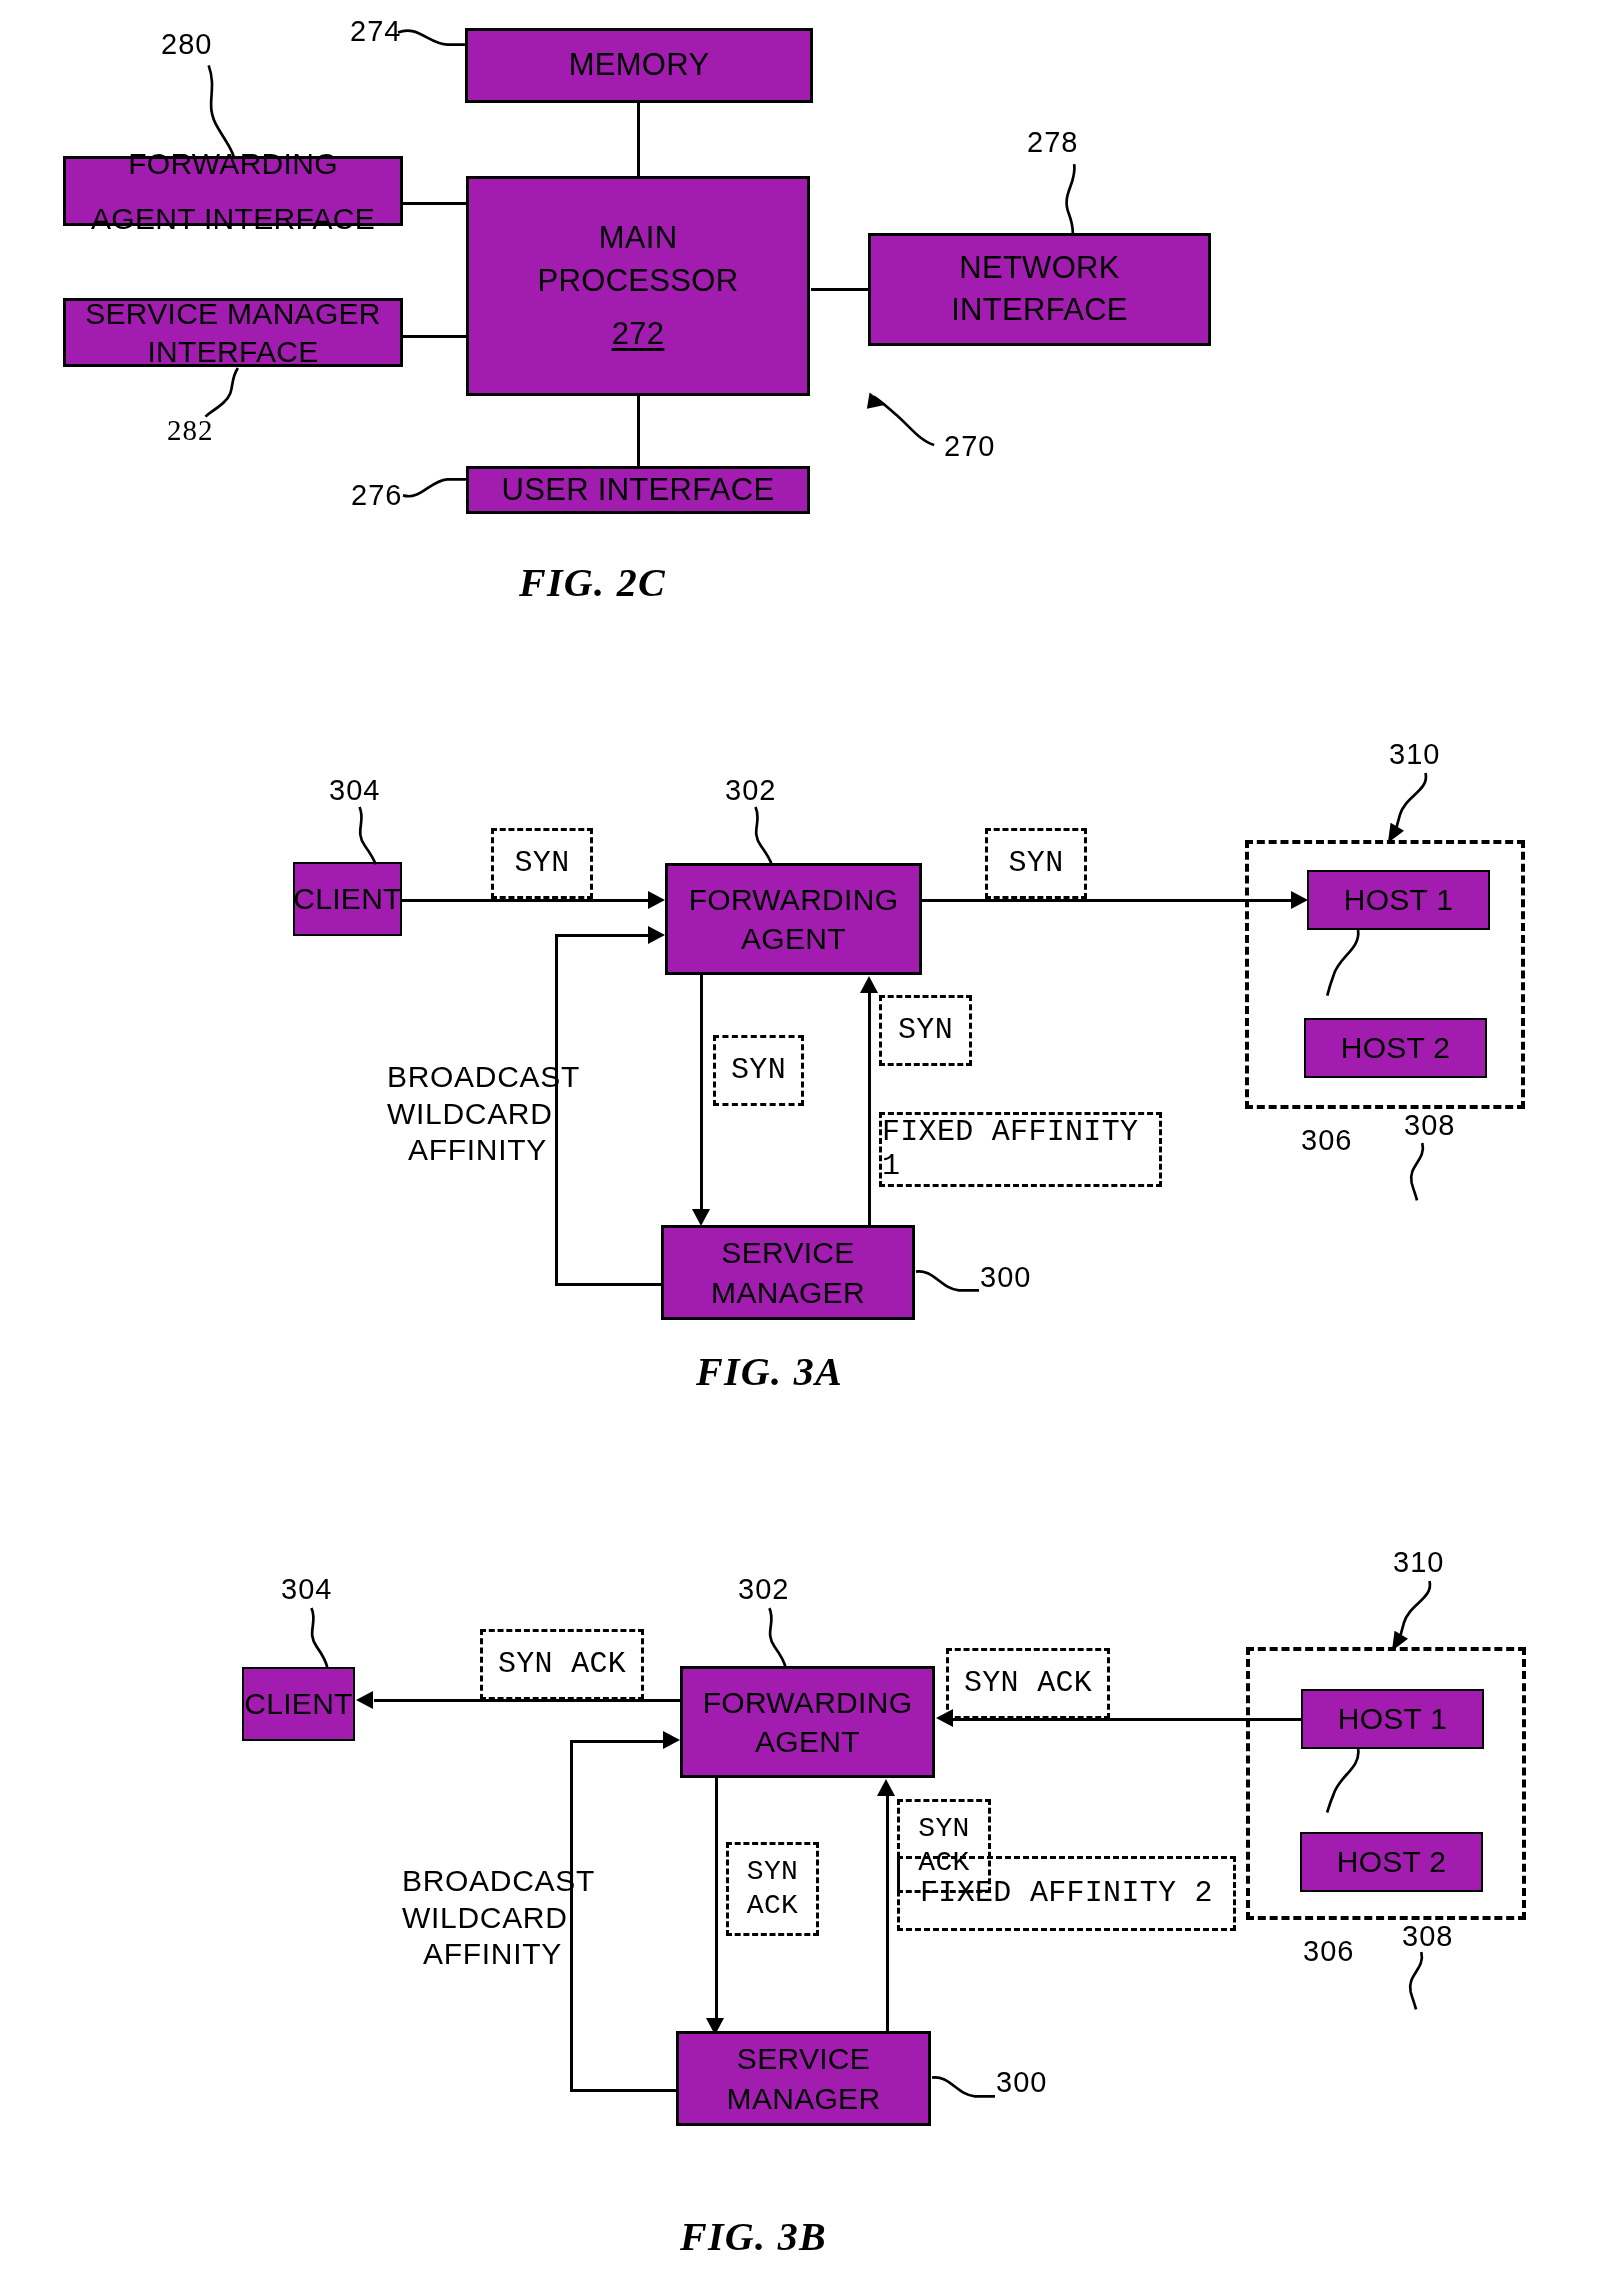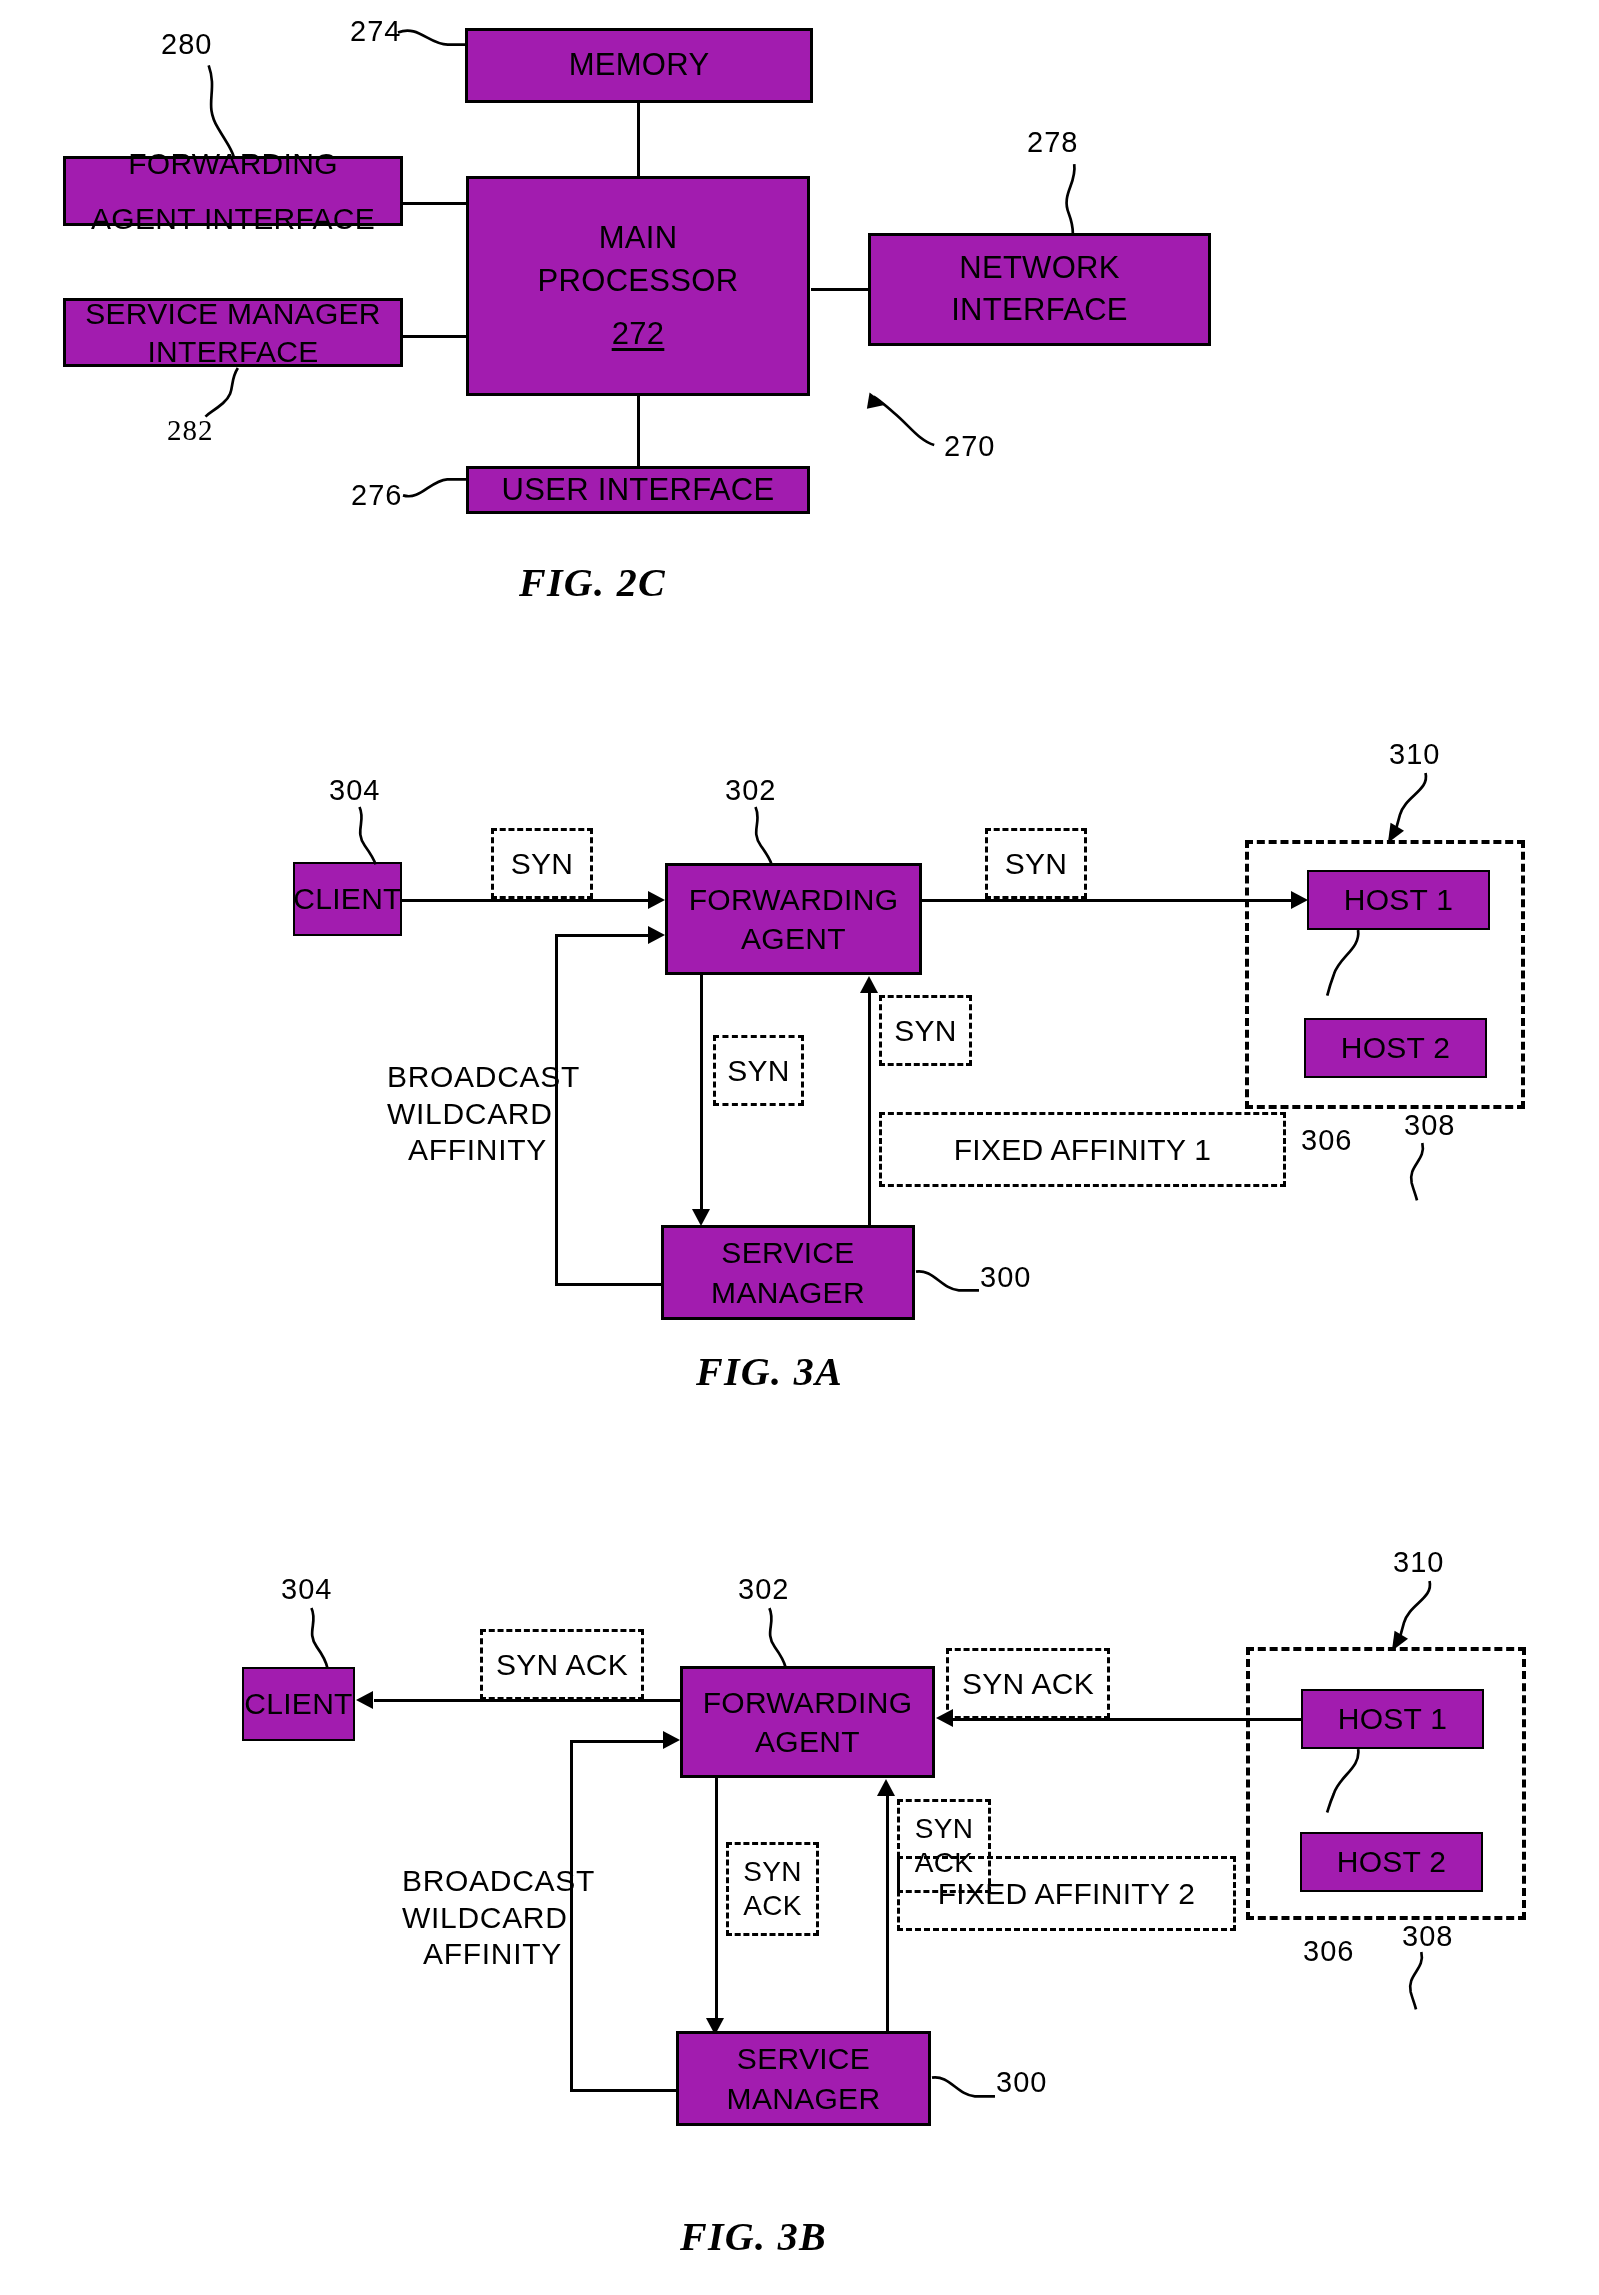--- a/index.html
+++ b/index.html
@@ -38,20 +38,21 @@
     position: absolute;
     box-sizing: border-box;
     border: 3.4px dashed #000;
     background: transparent;
     display: flex;
     align-items: center;
     justify-content: center;
     text-align: left;
     line-height: 1.12;
     letter-spacing: 0.3px;
+    font-family: Liberation Mono, monospace;
   }
   .dgroup {
     position: absolute;
     box-sizing: border-box;
     border: 4.7px dashed #000;
     background: transparent;
   }
 
   .lbl {
     position: absolute;
@@ -228,21 +229,21 @@
   <div class="dbox t44" style="left:713px; top:1035px; width:91px; height:71px;">
     <span>SYN</span>
   </div>
 
   <div class="vline" style="left:868px; top:993px; height:233px;"></div>
   <div class="arrow-u" style="left:860px; top:976px;"></div>
   <div class="dbox t44" style="left:879px; top:995px; width:93px; height:71px;">
     <span>SYN</span>
   </div>
 
-  <div class="dbox t44" style="left:879px; top:1112px; width:407px; height:75px;">
+  <div class="dbox t44" style="left:879px; top:1112px; width:283px; height:75px;">
     <span>FIXED AFFINITY 1</span>
   </div>
 
   <div class="box" style="left:661px; top:1225px; width:254px; height:95px; flex-direction:column;">
     <span class="t44">SERVICE</span>
     <span class="t44" style="margin-top:4px;">MANAGER</span>
   </div>
   <div class="ref" style="left:980px; top:1261px;">300</div>
   <svg class="leader" style="left:916px; top:1266px; width:67px; height:34px;" viewBox="0 0 100 50" width="67" height="34">
     <path d="M0,8 C26,4 38,34 64,36 L94,36" fill="none" stroke="#000" stroke-width="4"></path>

